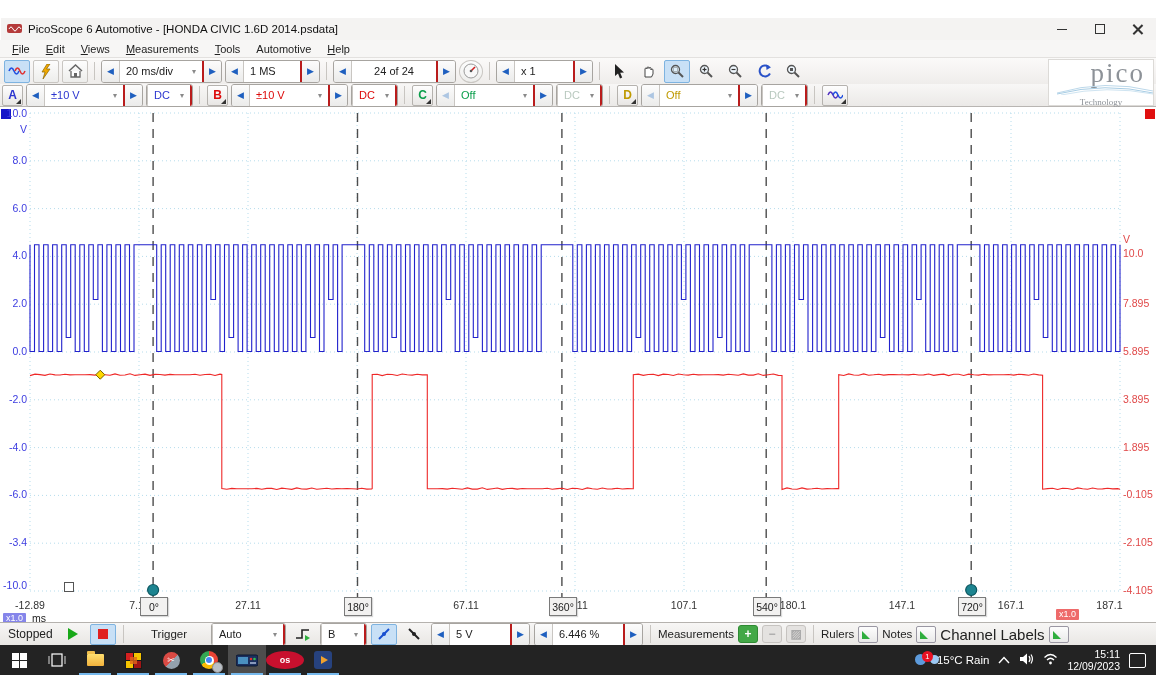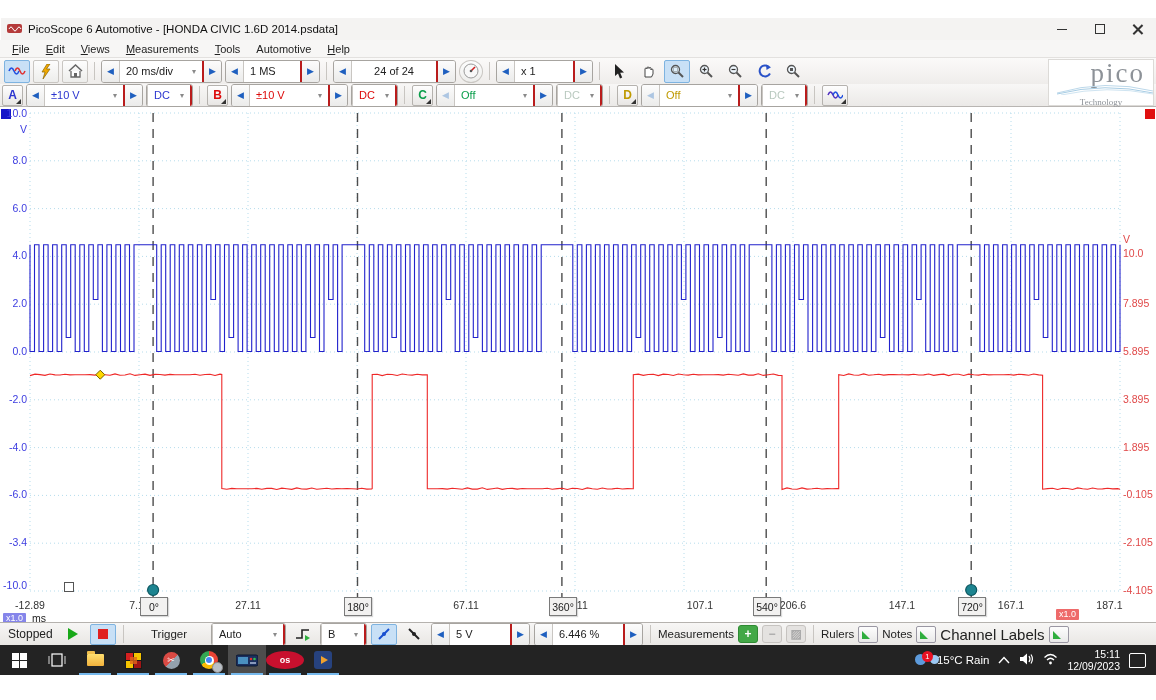--- a/index.html
+++ b/index.html
@@ -414,22 +414,22 @@
     <div class="axlbl yr" style="top:334px;color:#e04848">1.895</div>
     <div class="axlbl yr" style="top:381px;color:#e04848">-0.105</div>
     <div class="axlbl yr" style="top:429px;color:#e04848">-2.105</div>
     <div class="axlbl yr" style="top:477px;color:#e04848">-4.105</div>
     <div class="axlbl xl" style="left:30px;top:492px;">-12.89</div>
     <div class="axlbl xl" style="left:139px;top:492px;">7.11</div>
     <div class="axlbl xl" style="left:248px;top:492px;">27.11</div>
     <div class="axlbl xl" style="left:357px;top:492px;">47.11</div>
     <div class="axlbl xl" style="left:466px;top:492px;">67.11</div>
     <div class="axlbl xl" style="left:575px;top:492px;">87.11</div>
-    <div class="axlbl xl" style="left:684px;top:492px;margin-left:16px;">107.1</div>
-    <div class="axlbl xl" style="left:793px;top:492px;">206.6</div>
+    <div class="axlbl xl" style="left:684px;top:492px;">107.1</div>
+    <div class="axlbl xl" style="left:793px;top:492px;">180.1</div>
     <div class="axlbl xl" style="left:902px;top:492px;">147.1</div>
     <div class="axlbl xl" style="left:1011px;top:492px;">167.1</div>
     <div class="axlbl xl" style="left:1120px;top:492px;transform:translateX(-90%);">187.1</div>
     <div class="badge" style="left:3px;top:505px;background:#8585ea">x1.0</div>
     <div class="unit-ms" style="left:32px;top:504px">ms</div>
     <div class="badge" style="left:1056px;top:501px;background:#ee6a6a">x1.0</div>
     <div class="rotbox" style="left:140px;top:489px">0°</div>
     <div class="rotbox" style="left:344px;top:489px">180°</div>
     <div class="rotbox" style="left:549px;top:489px">360°</div>
     <div class="rotbox" style="left:753px;top:489px">540°</div>

